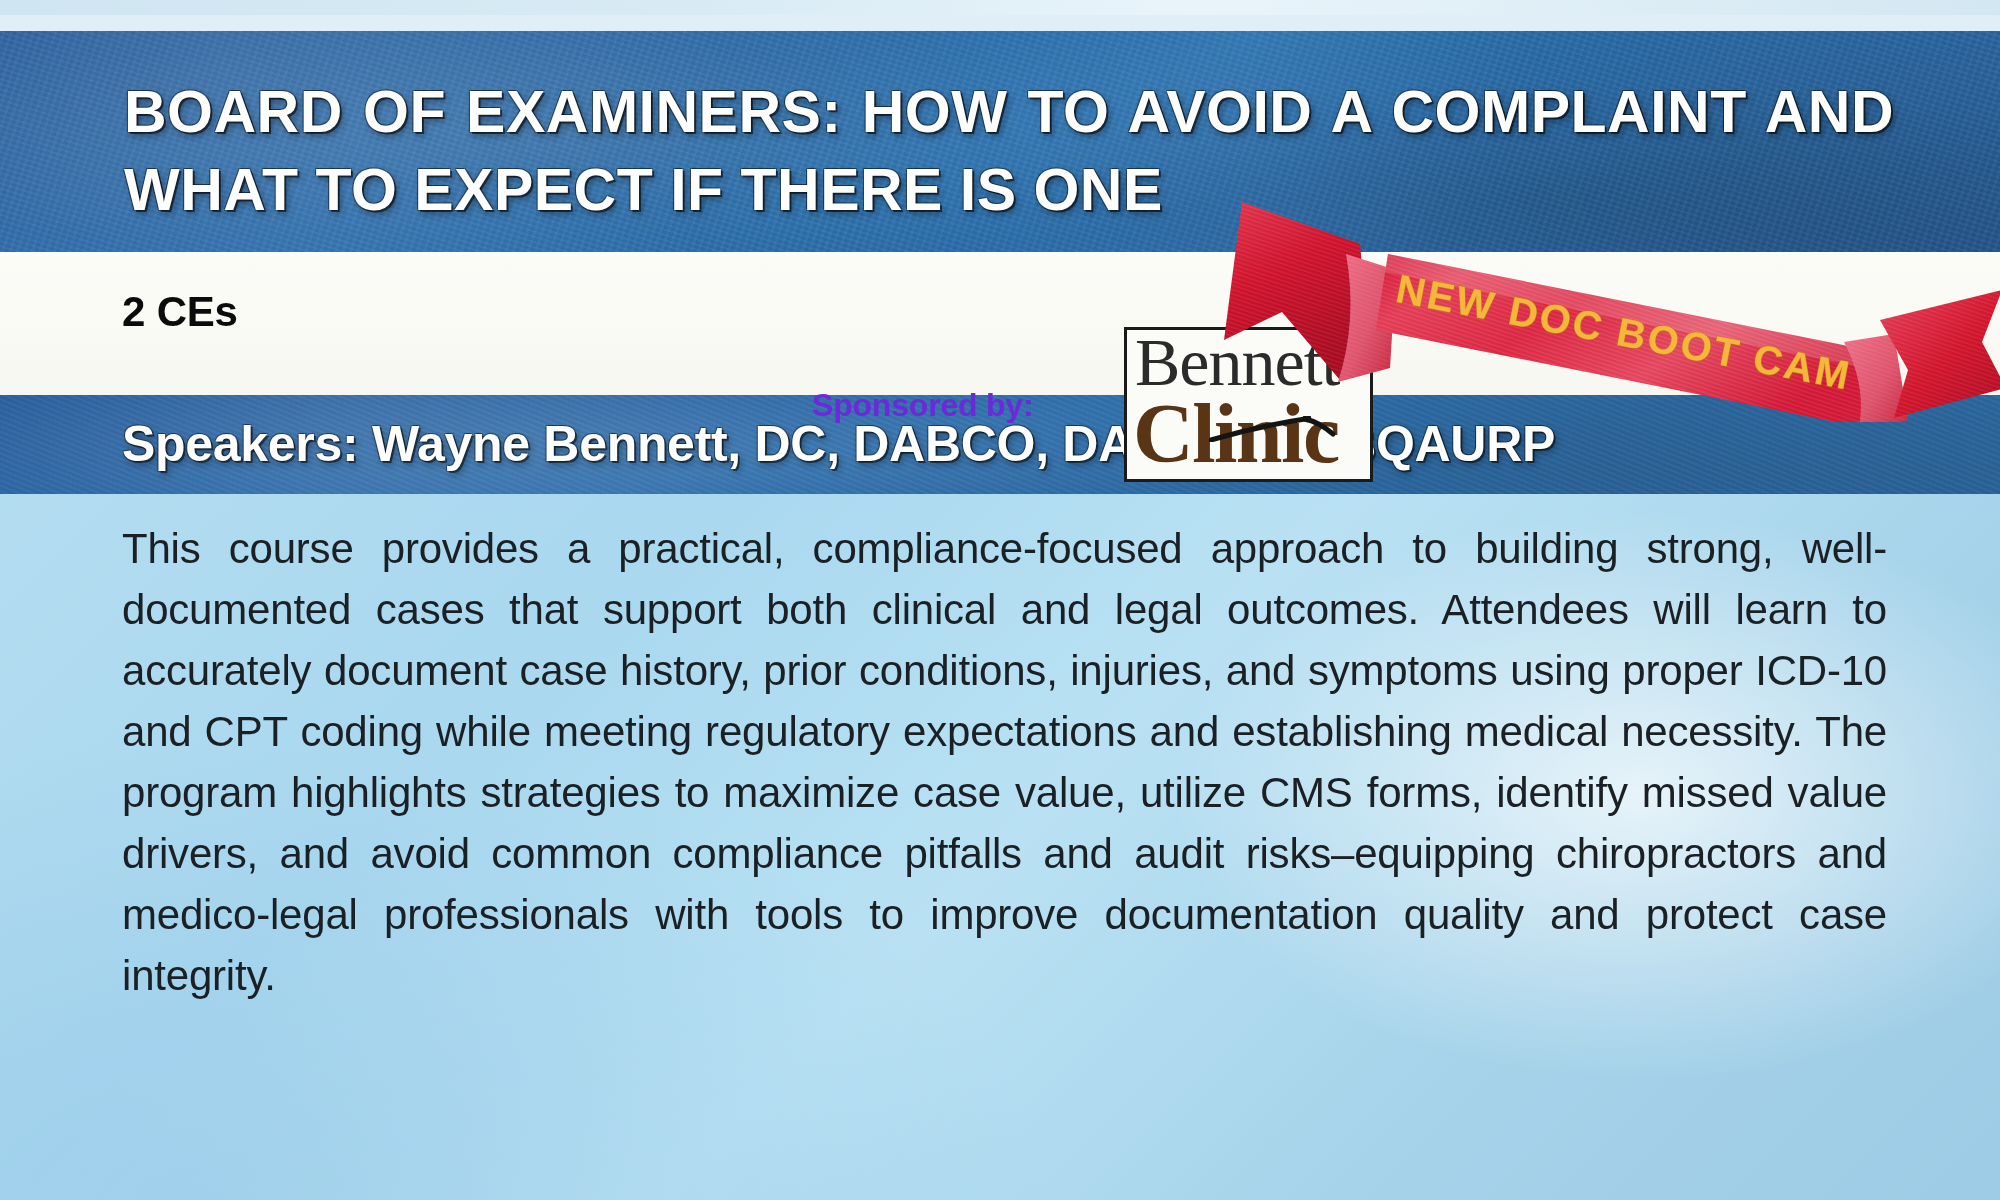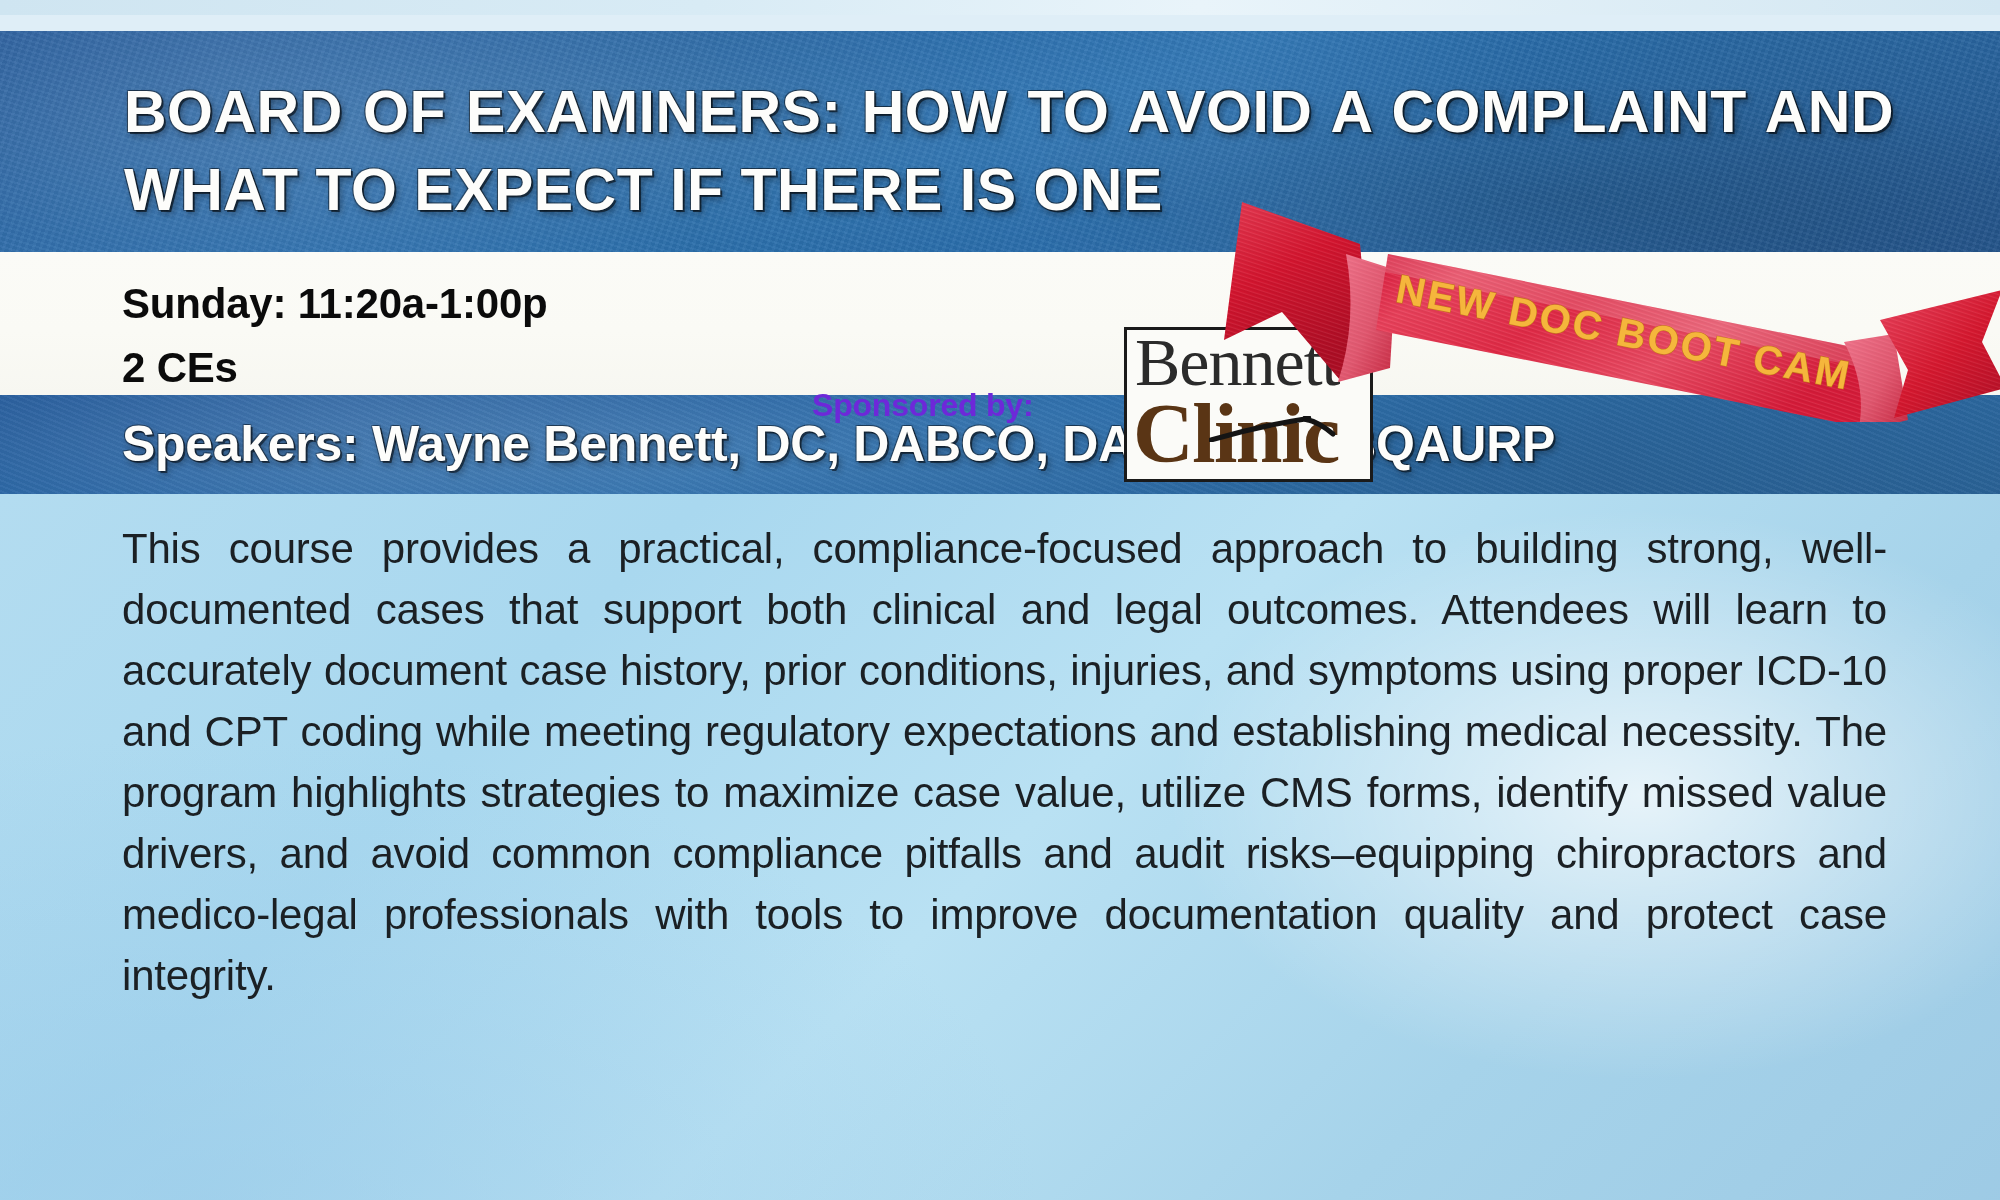--- a/index.html
+++ b/index.html
@@ -158,21 +158,20 @@
 
 <div class="top-strip"></div>
 
 <div class="title-band">
   <div class="title-text">Board of Examiners: How to Avoid a Complaint and What to Expect if There Is One</div>
 </div>
 
 <div class="info-band"></div>
 
 <div class="when">
-  <div class="l1">Sunday: 11:20a-1:00p</div>
   <div class="l2">2 CEs</div>
 </div>
 
 <div class="sponsor-wrap">
   <div class="sponsored-by">Sponsored by:</div>
 </div>
 
 <div class="logo-box">
   <div class="logo-bennett">Bennett</div>
   <svg class="logo-roof" viewBox="0 0 130 26">

